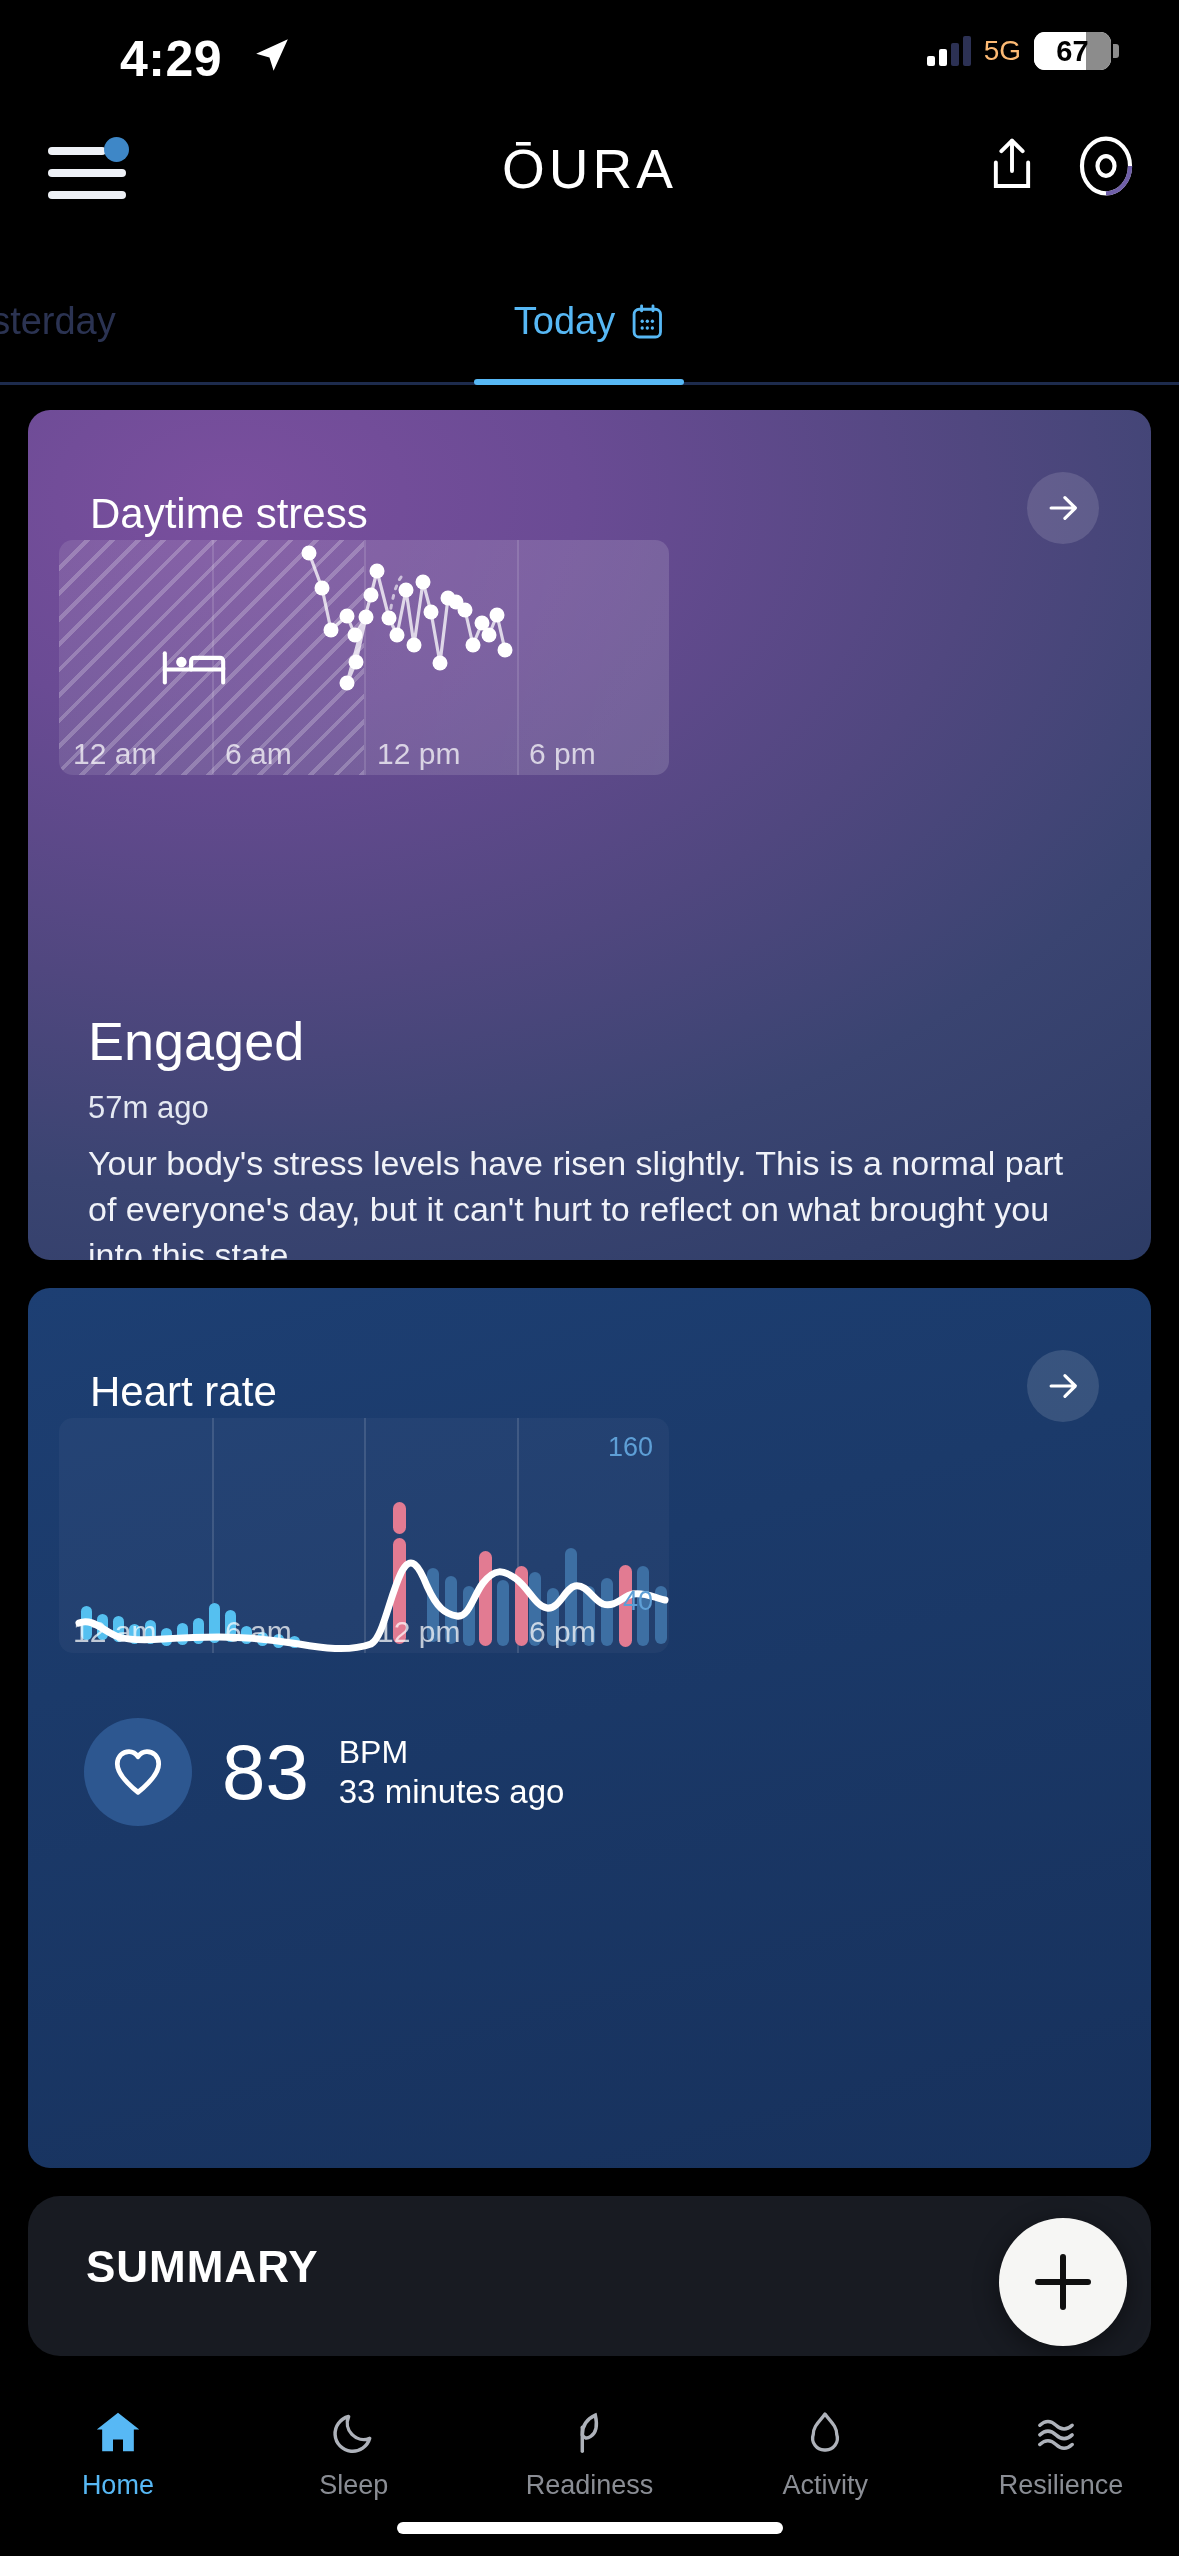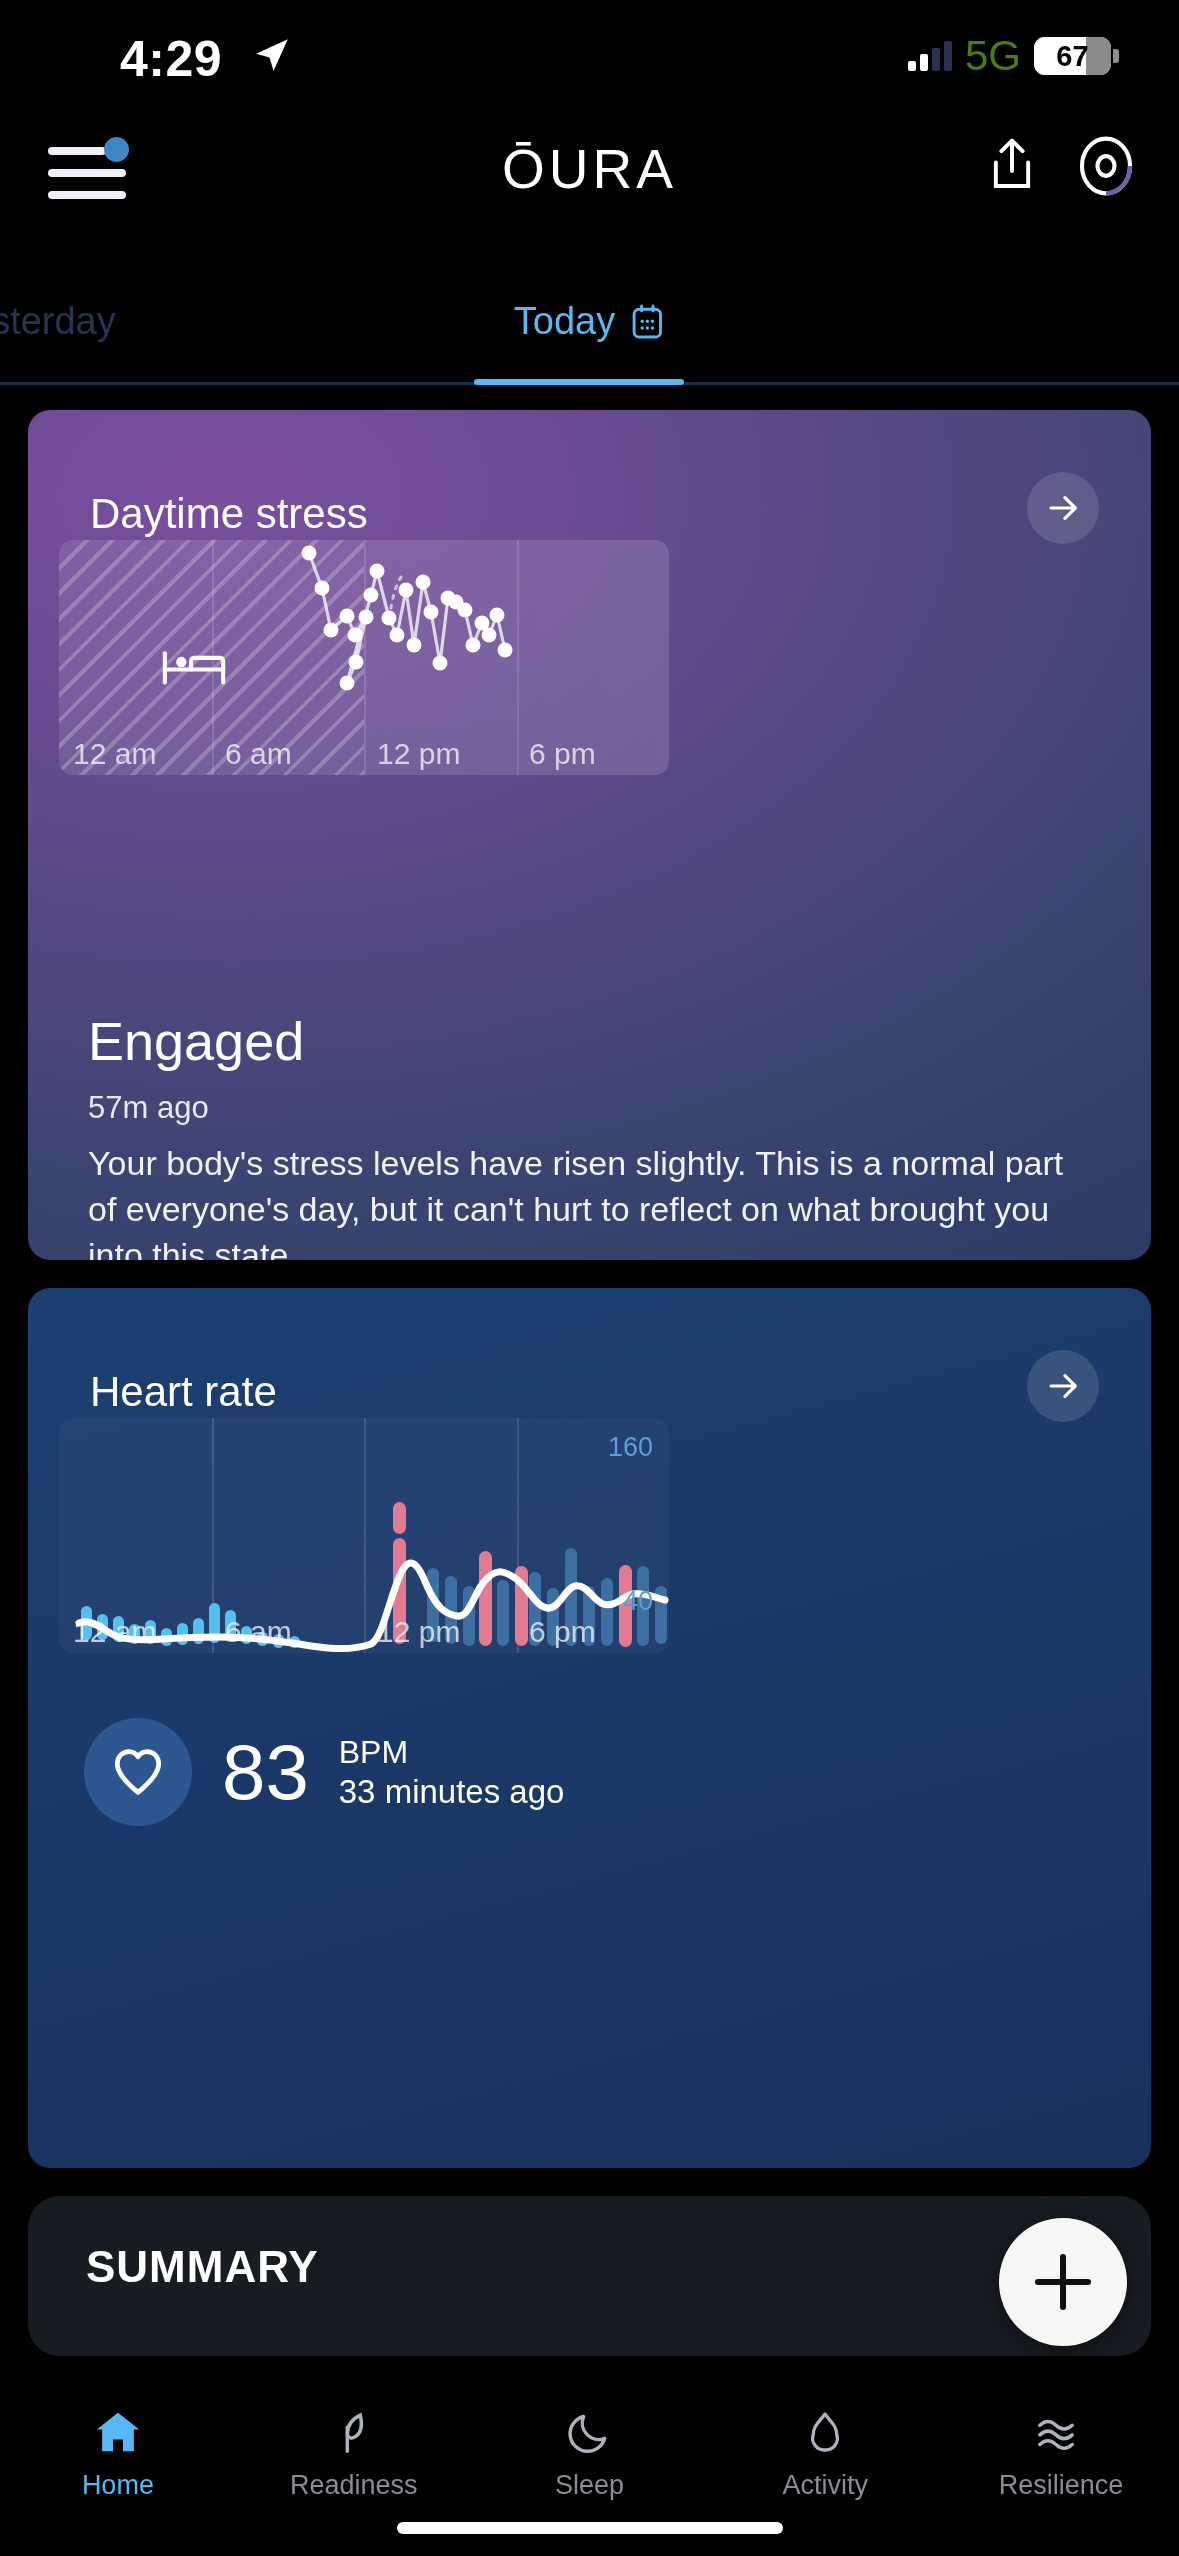--- a/index.html
+++ b/index.html
@@ -13,21 +13,21 @@
   .sb-time { position:absolute; left:120px; top:30px; font-size:50px; font-weight:600;
              color:#fff; letter-spacing:0.5px; }
   .sb-loc { position:absolute; left:253px; top:36px; width:38px; height:38px; }
   .sb-right { position:absolute; right:60px; top:32px; display:flex; align-items:center; gap:13px; }
   .sig { display:flex; align-items:flex-end; gap:4px; height:30px; }
   .sig i { display:block; width:8px; border-radius:2px; background:#fff; }
   .sig i:nth-child(1){ height:10px; background:#fff;}
   .sig i:nth-child(2){ height:17px; background:#fff;}
   .sig i:nth-child(3){ height:23px; background:#2c3154;}
   .sig i:nth-child(4){ height:30px; background:#2c3154;}
-  .sb-net { font-size:42px; font-weight:500; color:#4d7c0f; letter-spacing:0px;text-align:center; }
+  .sb-net { font-size:28px; font-weight:500; color:#fdba74; letter-spacing:0px;text-align:center; }
   .batt { position:relative; width:77px; height:38px; border-radius:11px; background:#fff;
           display:flex; align-items:center; justify-content:center; overflow:hidden;}
   .batt-fill { position:absolute; left:0; top:0; bottom:0; width:67%; background:#fff;}
   .batt-empty{ position:absolute; right:0; top:0; bottom:0; width:33%; background:#8c8c8c;}
   .batt span { position:relative; font-size:29px; font-weight:600; color:#000; z-index:2;}
   .batt-tip { width:6px; height:14px; background:#8c8c8c; border-radius:0 3px 3px 0; margin-left:2px;}
 
   
   .header { position:absolute; top:115px; left:0; width:1179px; height:105px; }
   .burger { position:absolute; left:48px; top:32px; width:78px; height:55px; cursor:pointer; }
@@ -350,34 +350,34 @@
       <div class="tabitem active">
         <div class="tabicon">
           <svg width="50" height="46" viewBox="0 0 24 22" fill="#57b8f5">
             <path d="M12 1.8L1.8 9.8h2.6v10.4h5.2v-5.6h4.8v5.6h5.2V9.8h2.6z"></path>
           </svg>
         </div>
         <div class="tablabel">Home</div>
       </div>
       <div class="tabitem">
         <div class="tabicon">
+          <svg width="46" height="48" viewBox="0 0 24 24" fill="none" stroke="#aeb2ba" stroke-width="1.8" stroke-linejoin="round">
+            <path d="M20.2 15.3A8.6 8.6 0 0 1 9.2 3.9a9.2 9.2 0 1 0 11 11.4z"></path>
+          </svg>
+        </div>
+        <div class="tablabel">Sleep</div>
+      </div>
+      <div class="tabitem">
+        <div class="tabicon">
           <svg width="46" height="48" viewBox="0 0 24 24" fill="none" stroke="#aeb2ba" stroke-width="1.8" stroke-linecap="round">
             <path d="M8.5 22V9.5"></path>
             <path d="M8.5 13.5c0-5 2.6-8.4 6.8-10.3 1.2 5.4.4 9.3-2.4 11.1-2.1 1.4-3.5 1-4.4-.8z"></path>
           </svg>
         </div>
         <div class="tablabel">Readiness</div>
-      </div>
-      <div class="tabitem">
-        <div class="tabicon">
-          <svg width="46" height="48" viewBox="0 0 24 24" fill="none" stroke="#aeb2ba" stroke-width="1.8" stroke-linejoin="round">
-            <path d="M20.2 15.3A8.6 8.6 0 0 1 9.2 3.9a9.2 9.2 0 1 0 11 11.4z"></path>
-          </svg>
-        </div>
-        <div class="tablabel">Sleep</div>
       </div>
       <div class="tabitem">
         <div class="tabicon">
           <svg width="44" height="48" viewBox="0 0 24 24" fill="none" stroke="#aeb2ba" stroke-width="1.8" stroke-linejoin="round">
             <path d="M12 2.2c2.6 3.8 6.4 6.2 6.4 11.1A6.4 6.4 0 0 1 12 21.8a6.4 6.4 0 0 1-6.4-8.5C5.6 8.4 9.4 6 12 2.2z"></path>
           </svg>
         </div>
         <div class="tablabel">Activity</div>
       </div>
       <div class="tabitem">

